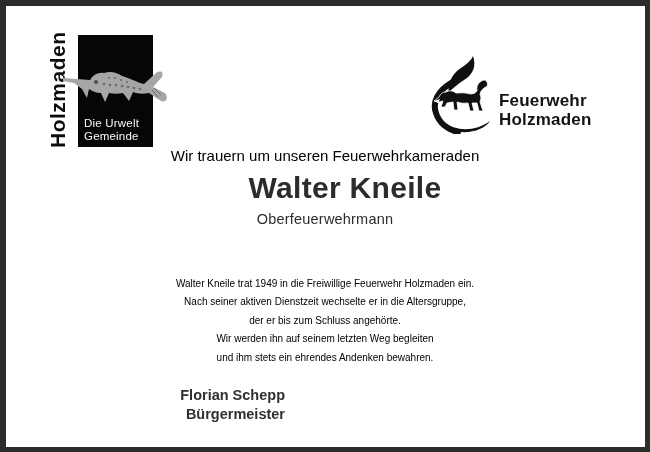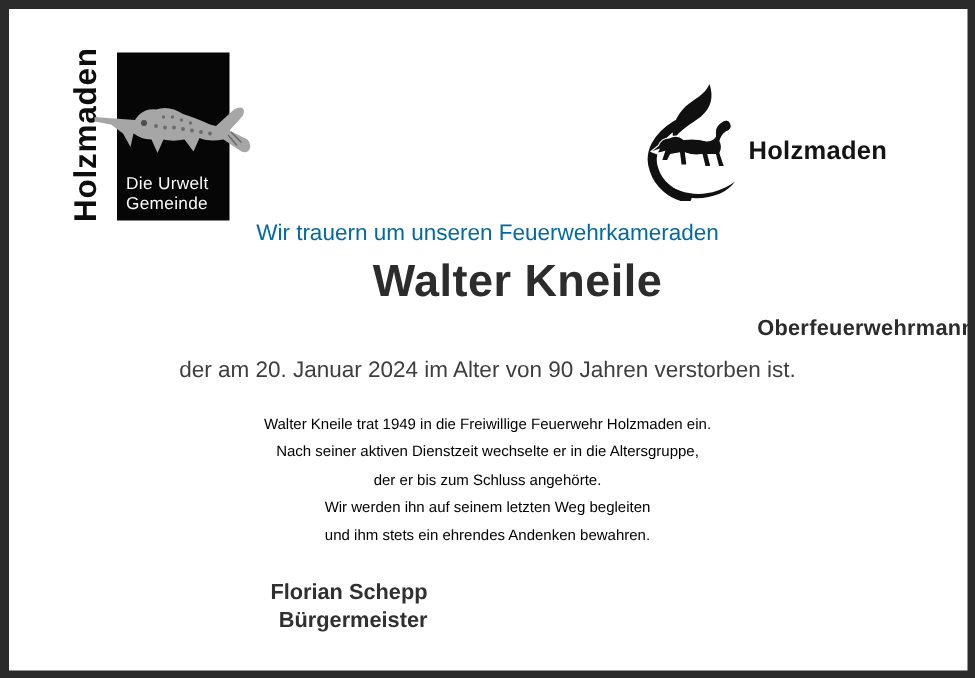--- a/index.html
+++ b/index.html
@@ -83,23 +83,23 @@
     color: #141414;
     letter-spacing: 0.2px;
   }
   
   .center-line {
     position: absolute;
     left: 0;
     width: 100%;
     text-align: center;
   }
-  .intro    { top: 147px; font-size: 15px; color: #0369a1; }
+  .intro    { top: 147px; font-size: 15px; color: #000000; }
   .name     { top: 171px; font-size: 30px; font-weight: bold; color: #2c2c2c; letter-spacing: 0.3px; padding-left: 40px; }
-  .rank     { top: 211px; font-size: 14.5px; font-weight: bold; color: #2c2c2c; letter-spacing: 0.2px; text-align: right; }
+  .rank     { top: 211px; font-size: 14.5px; font-weight: normal; color: #2c2c2c; letter-spacing: 0.2px; }
   .death    { top: 238px; font-size: 15px; color: #3e3e3e; }
   .bodytext { top: 275px; font-size: 10px; line-height: 18.4px; color: #000000; }
   .sig {
     position: absolute;
     top: 386px;
     width: 170px;
     text-align: center;
     font-weight: bold;
     font-size: 14.5px;
     line-height: 18.5px;
@@ -166,31 +166,31 @@
       <path fill="#101010" d="M12,65 C26,76 45,76 60,65 C53,76 30,81 12,70 Z"></path>
 
       <path fill="#101010" stroke="#ffffff" stroke-width="0.8" d="M4,45 L9,41 Q11,36 16,36 Q21,33 26,37 Q34,36 41,38
            Q45,38 47,35 Q46,29 50,26 Q55,22 57,26 Q59,30 54,32
            Q51,34 50,38 Q52,42 50,46 L53,55 L49,55 L47,47
            L42,47 L44,55 L40,55 L38,47 Q32,48 27,46 L28,54
            L24,54 L23,46 L17,47 L15,51 L11,51 L13,45 Q8,47 4,45 Z"></path>
       <path fill="#ffffff" d="M4,45 L10,43 L8,47 Z"></path>
     </svg>
     <div class="fire-text">
+      <div>Feuerwehr</div>
       <div>Holzmaden</div>
     </div>
   </div>
 
   <div class="center-line intro">Wir trauern um unseren Feuerwehrkameraden</div>
 
   <div class="center-line name">Walter Kneile</div>
 
   <div class="center-line rank">Oberfeuerwehrmann</div>
 
-  <div class="center-line death">der am 20. Januar 2024 im Alter von 90 Jahren verstorben ist.</div>
 
   <div class="center-line bodytext">
     <div>Walter Kneile trat 1949 in die Freiwillige Feuerwehr Holzmaden ein.</div>
     <div>Nach seiner aktiven Dienstzeit wechselte er in die Altersgruppe,</div>
     <div>der er bis zum Schluss angehörte.</div>
     <div>Wir werden ihn auf seinem letzten Weg begleiten</div>
     <div>und ihm stets ein ehrendes Andenken bewahren.</div>
   </div>
 
   <div class="sig sig-left">

